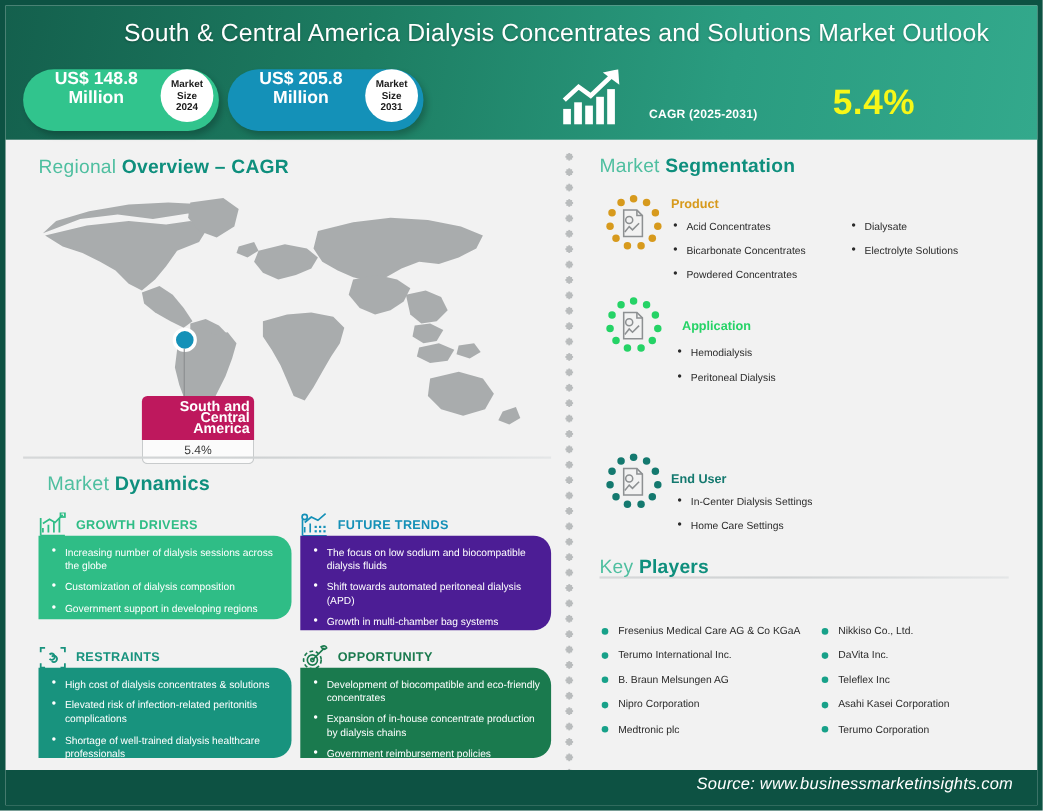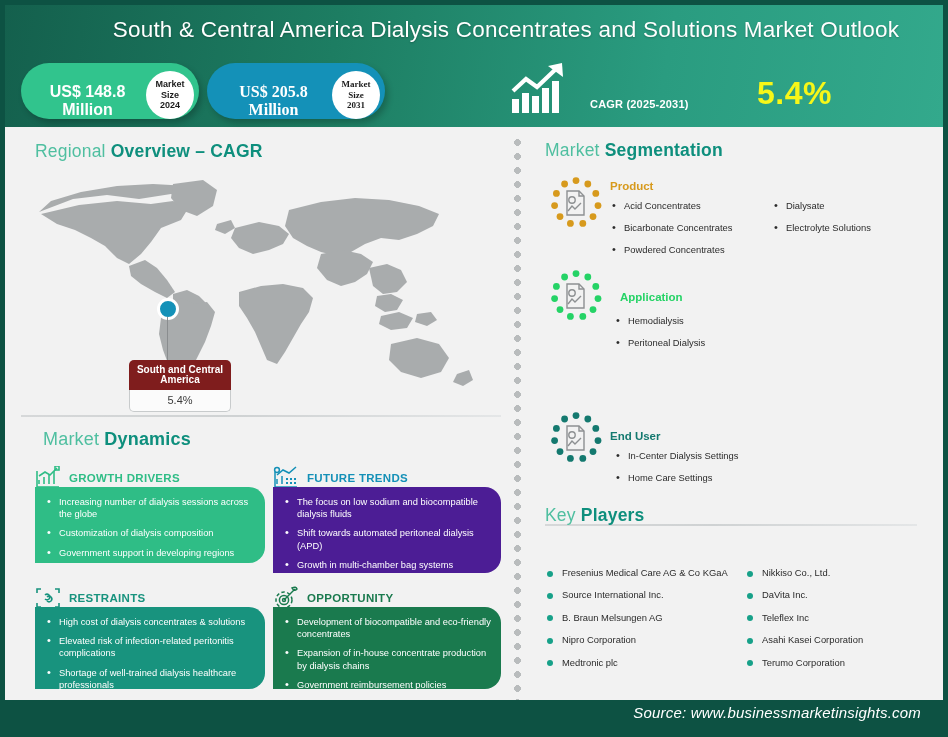--- a/index.html
+++ b/index.html
@@ -21,25 +21,25 @@
     background:linear-gradient(100deg,#14604d 0%,#1d7d62 35%,#2a9c80 70%,#33a98c 100%);
   }
   .header-title{
     position:absolute;left:0;top:12px;width:938px;text-align:center;
     color:#ffffff;font-size:22.5px;font-weight:400;letter-spacing:.2px;
     text-shadow:0 1px 2px rgba(0,0,0,.25);
     padding-left:32px;
   }
   .pill{
     position:absolute;top:58px;height:56px;border-radius:28px;
-    display:flex;align-items:flex-end;
+    display:flex;align-items:flex-start;
     box-shadow:3px 4px 6px rgba(0,0,0,.22);
   }
   .pill.green{left:16px;width:178px;background:#31c48d;}
-  .pill.blue{left:202px;width:178px;background:#1491b8;font-family:Liberation Serif, serif;}
+  .pill.blue{left:202px;width:178px;background:#1491b8;}
   .pill-value{
     flex:1;color:#ffffff;font-size:16px;font-weight:700;line-height:18px;
     text-align:center;padding-left:10px;padding-right:2px;
   }
   .pill-badge{
     width:48px;height:48px;margin-right:5px;border-radius:50%;
     background:#ffffff;display:flex;flex-direction:column;
     align-items:center;justify-content:center;
     color:#1b1b1b;font-size:9px;font-weight:700;line-height:10.5px;
   }
@@ -69,22 +69,22 @@
   
   .map-wrap{position:absolute;left:16px;top:163px;width:480px;height:245px;}
   .map-wrap svg{width:100%;height:100%;display:block;}
   .map-dot{
     position:absolute;left:152px;top:293px;width:22px;height:22px;border-radius:50%;
     background:#1491b8;border:3px solid #ffffff;box-sizing:border-box;
   }
   .map-stem{position:absolute;left:162px;top:312px;width:1.4px;height:45px;background:#8a8d8f;}
   .callout{position:absolute;left:124px;top:355px;width:102px;}
   .callout-top{
-    background:#7f1d1d;color:#ffffff;font-size:10px;font-weight:700;
-    text-align:center;padding:5px 4px 5px;border-radius:5px 5px 0 0;line-height:10px;
+    background:#be185d;color:#ffffff;font-size:13px;font-weight:700;
+    text-align:right;padding:5px 4px 5px;border-radius:5px 5px 0 0;line-height:10px;
   }
   .callout-bot{
     background:#fbfbfb;border:1px solid #c8cbcc;border-top:none;
     border-radius:0 0 5px 5px;color:#3b3b3b;font-size:11px;
     text-align:center;padding:4px 0 5px;
   }
   
   .dyn-title{position:absolute;left:38px;top:424px;}
   .dyn-title .lt,.dyn-title .bd{font-size:18px;}
   .card-head{position:absolute;display:flex;align-items:center;gap:8px;}
@@ -435,21 +435,21 @@
   <div class="hr-soft" style="left:540px;top:519px;width:372px;"></div>
 
   <div class="sec-h kp-title">
     <span class="lt">Key</span>
     <span class="bd">Players</span>
   </div>
   <div class="kp-cols">
     <div class="kp-col">
       <ul>
         <li>Fresenius Medical Care AG &amp; Co KGaA</li>
-        <li>Source International Inc.</li>
+        <li>Terumo International Inc.</li>
         <li>B. Braun Melsungen AG</li>
         <li>Nipro Corporation</li>
         <li>Medtronic plc</li>
       </ul>
     </div>
     <div class="kp-col">
       <ul>
         <li>Nikkiso Co., Ltd.</li>
         <li>DaVita Inc.</li>
         <li>Teleflex Inc</li>

